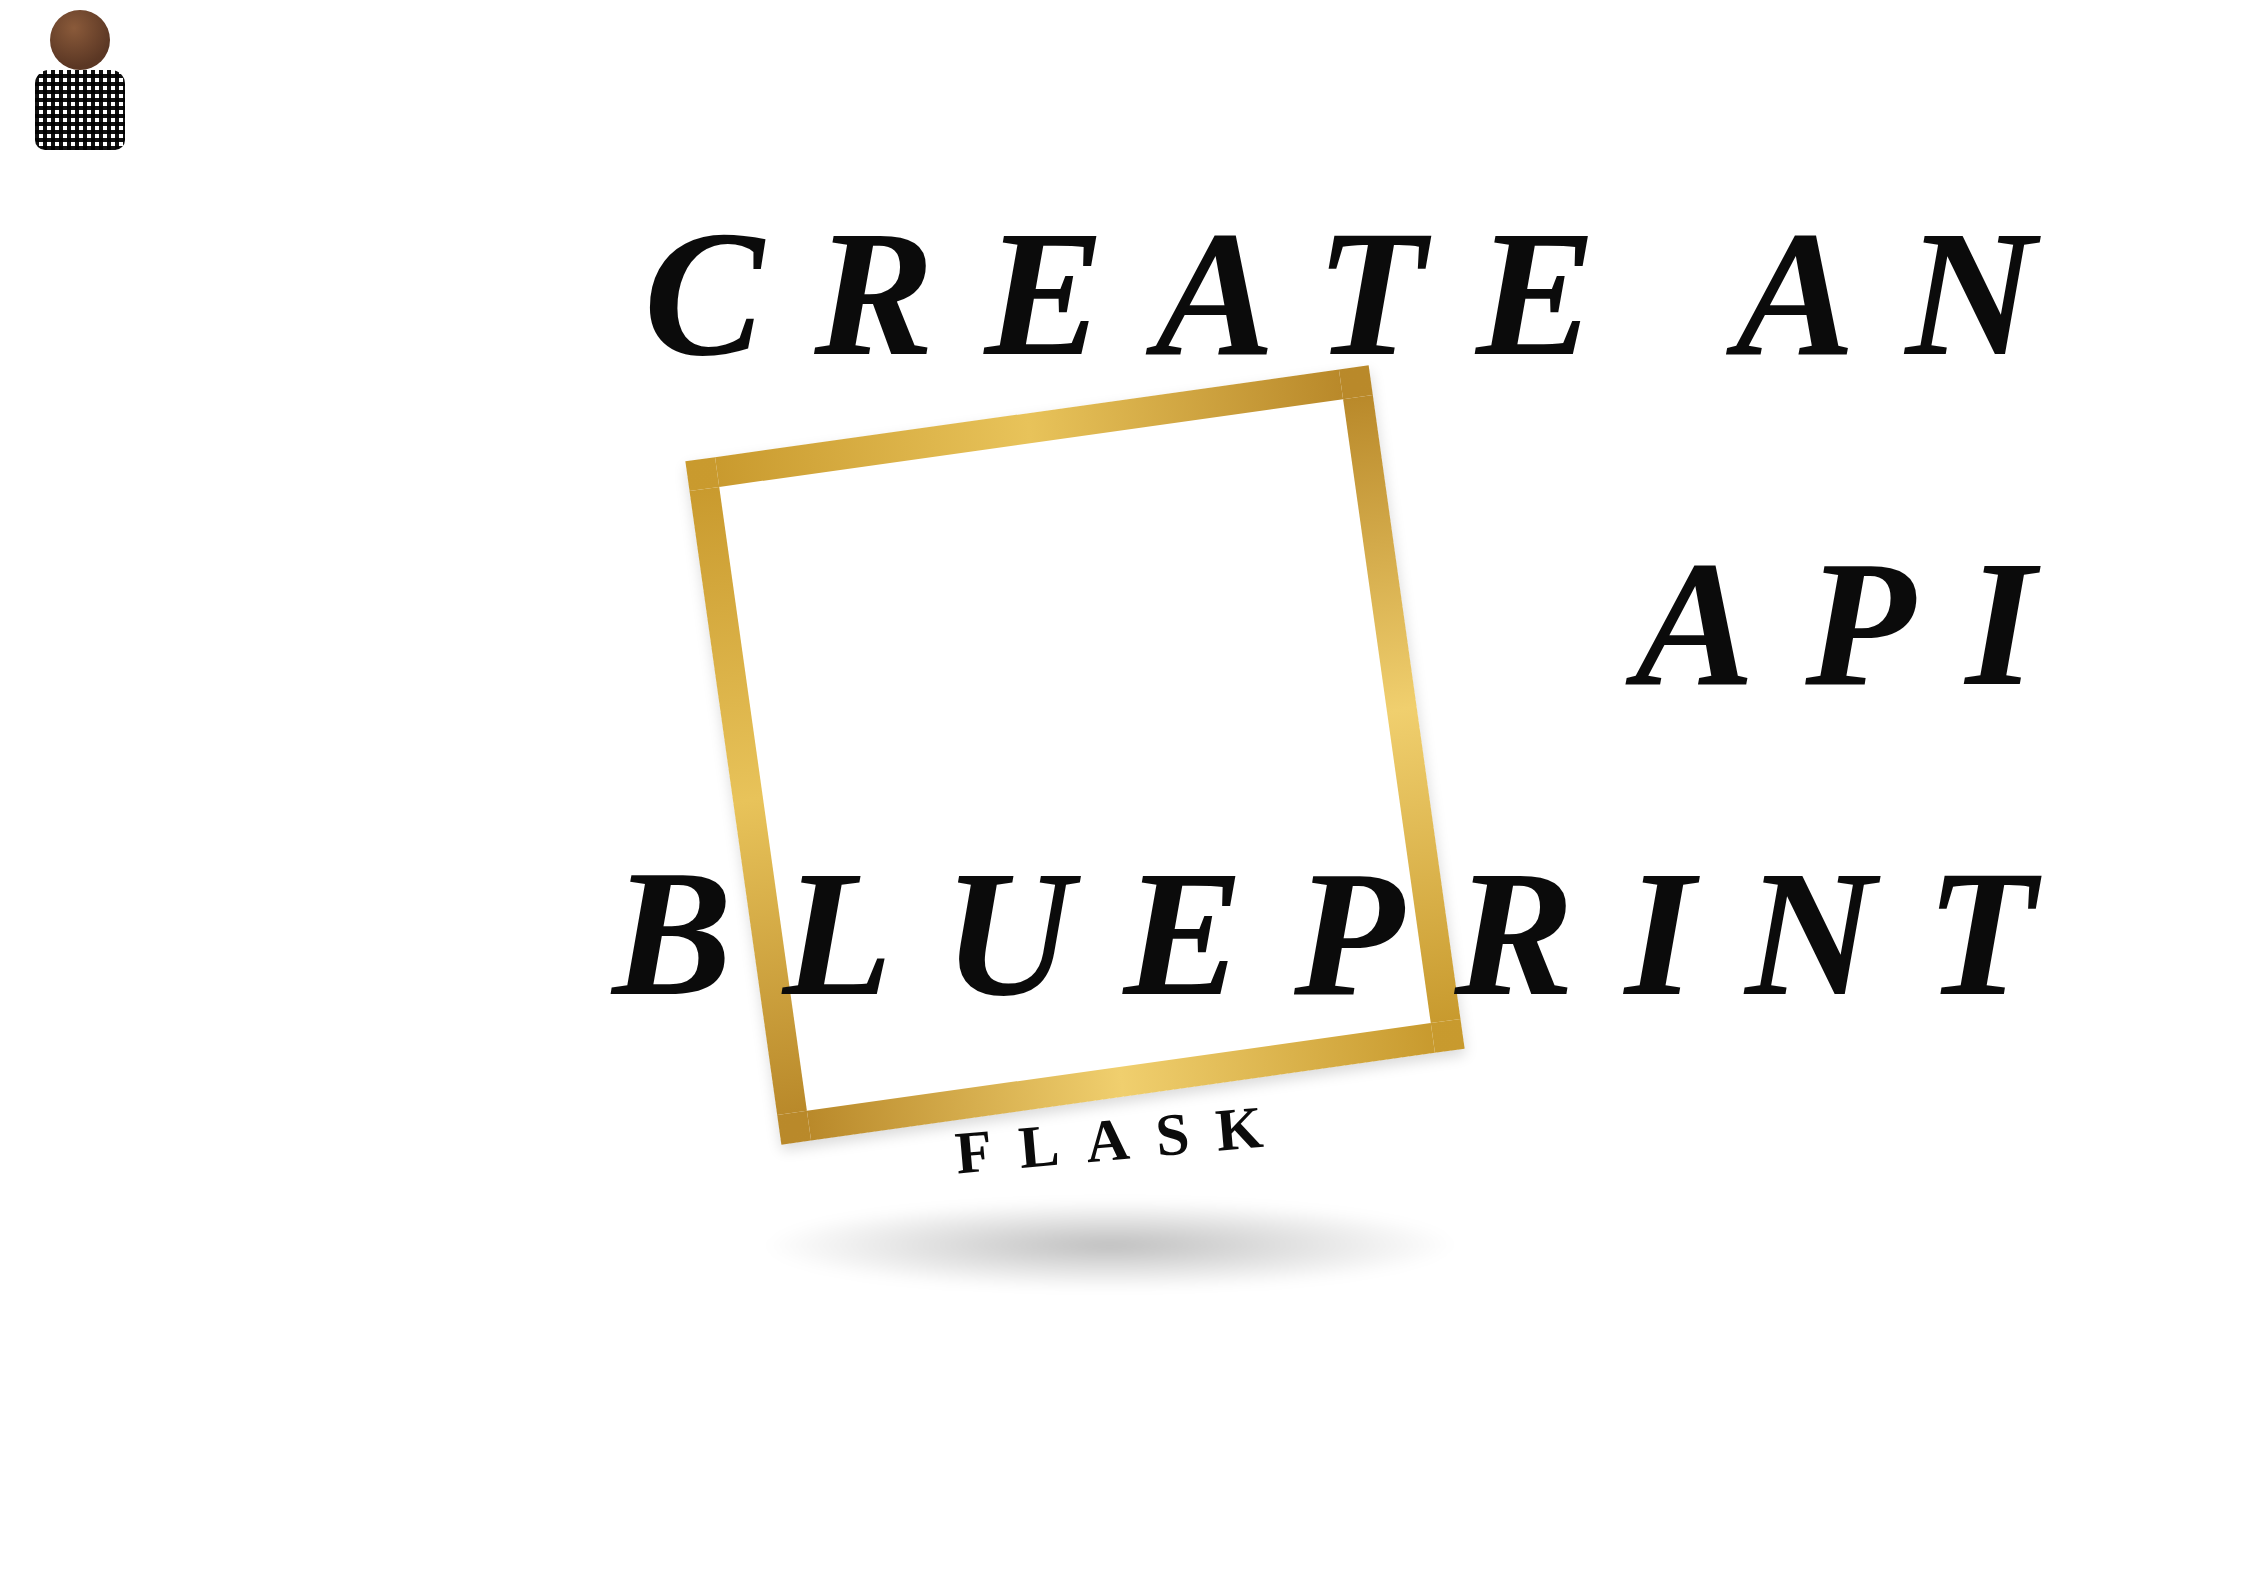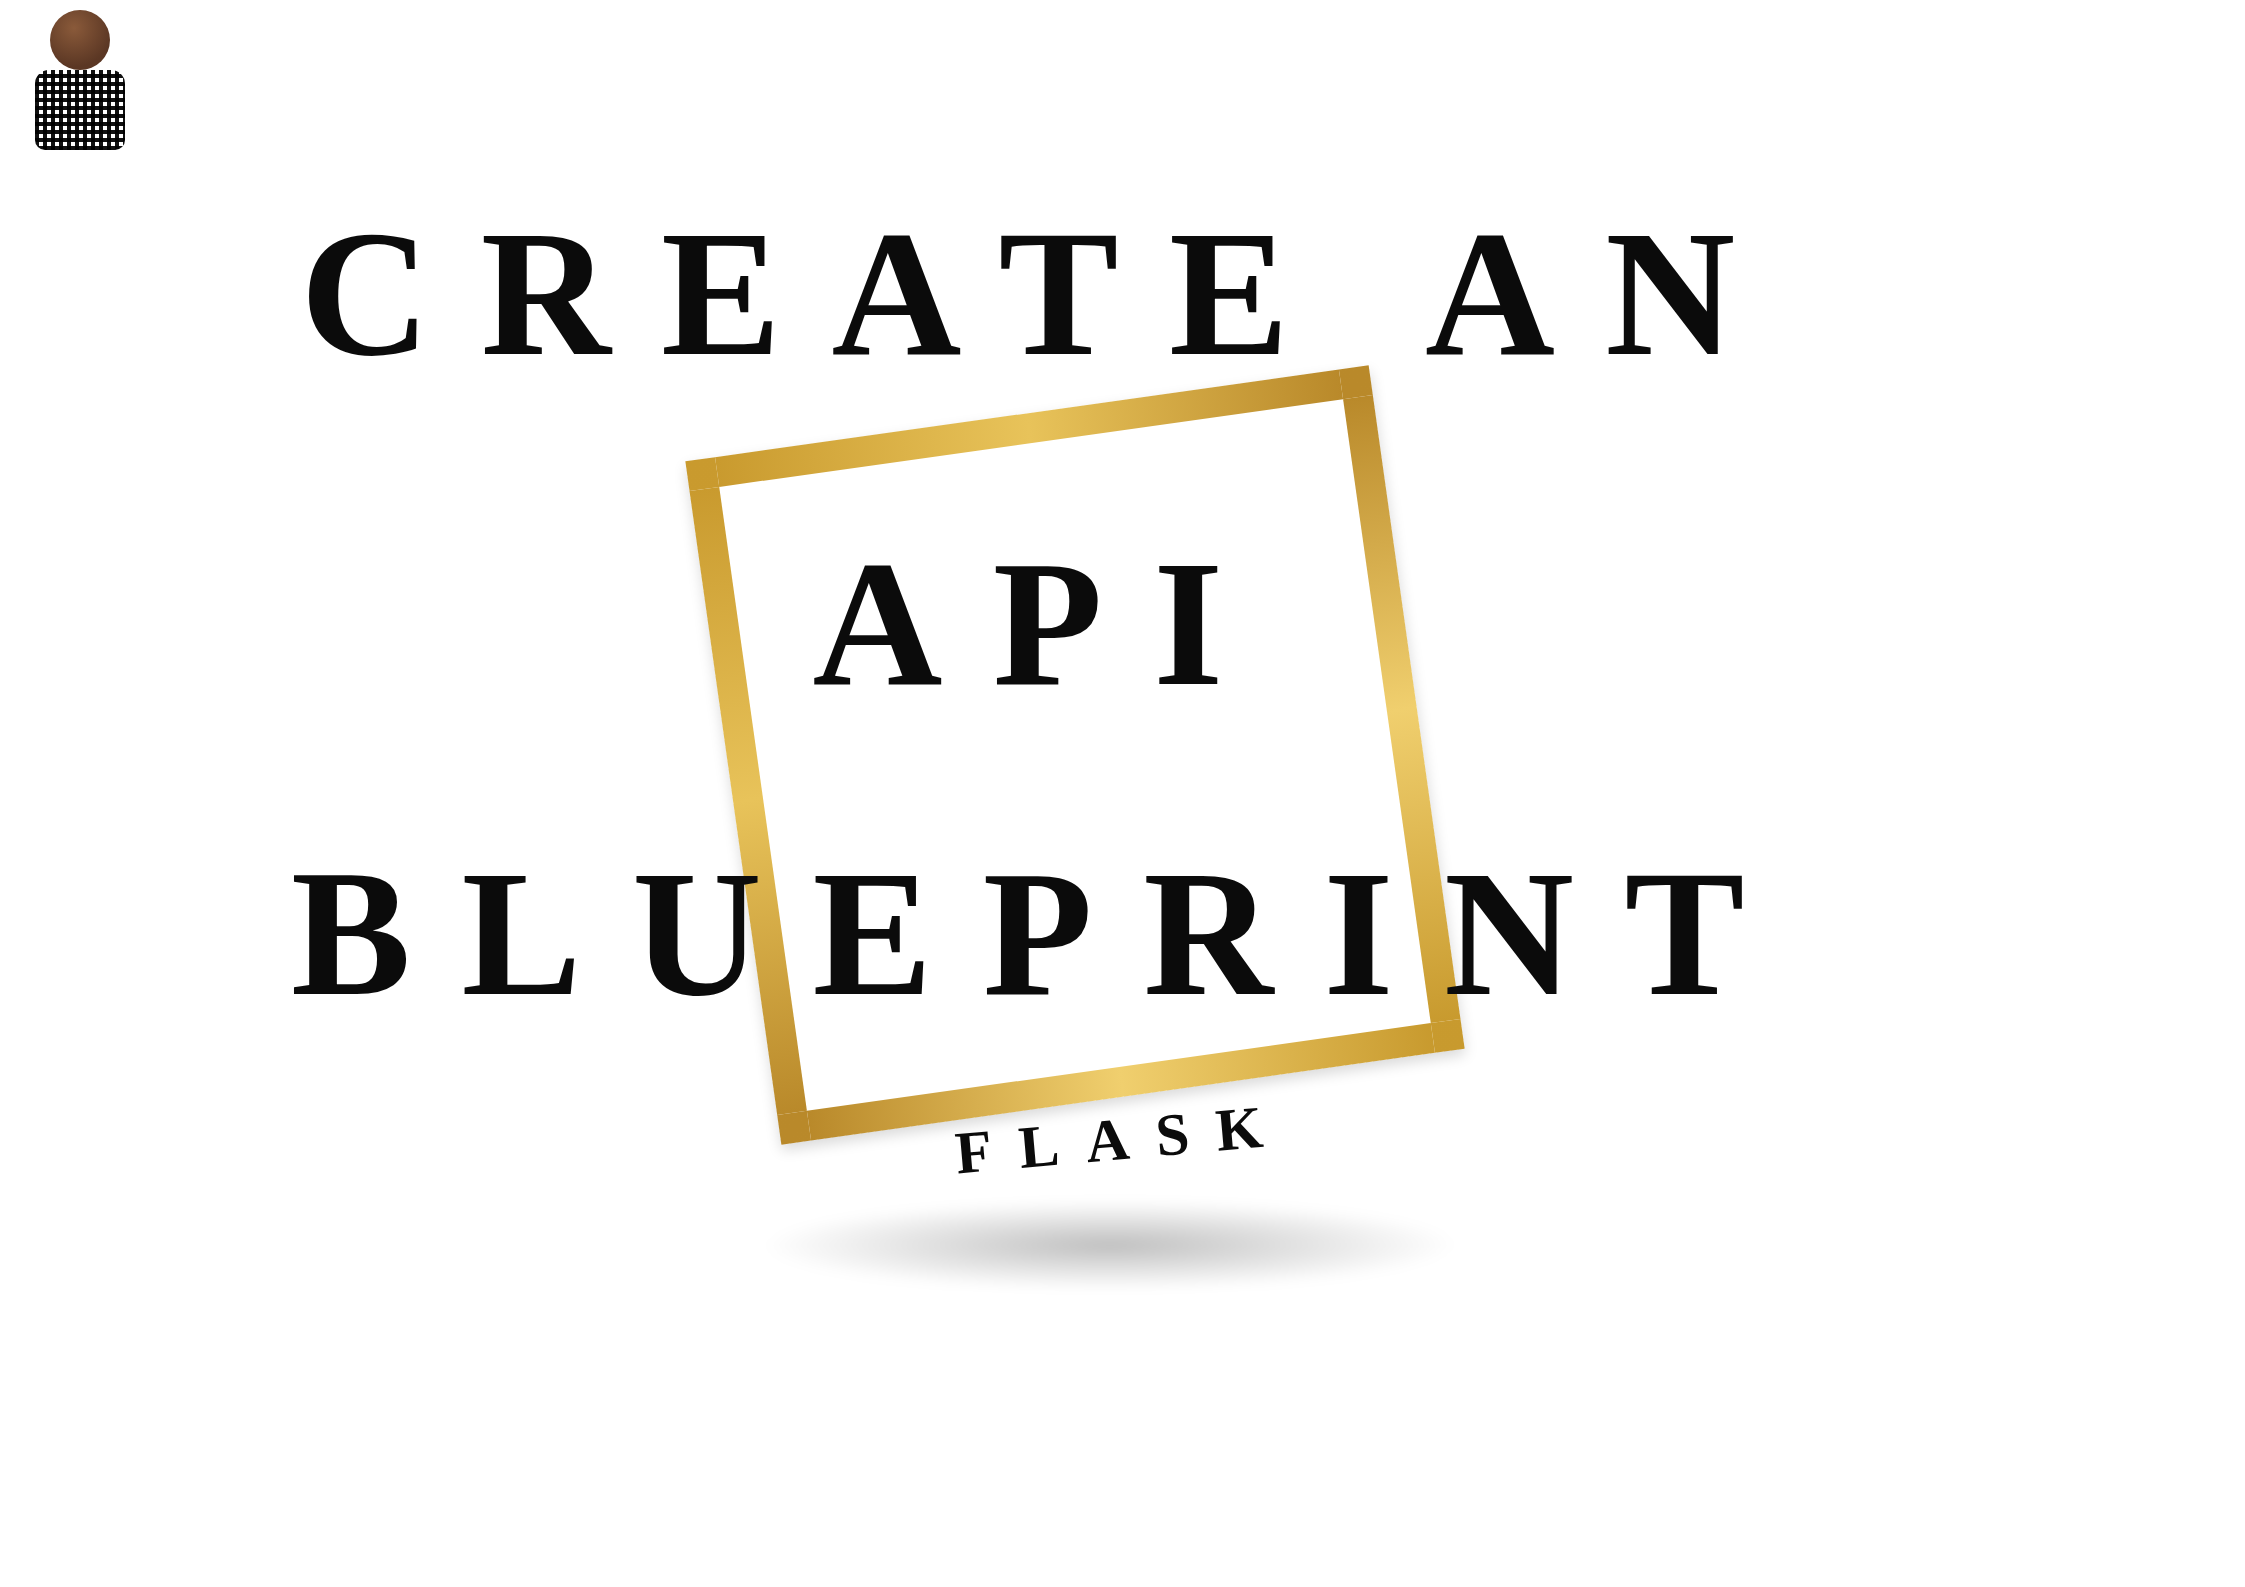--- a/index.html
+++ b/index.html
@@ -68,25 +68,26 @@
     box-shadow: 0 6px 14px rgba(0,0,0,0.15);
     transform: rotate(-8deg);
     box-sizing: border-box;
   }
 
   
   .title-line {
     position: absolute;
     left: 0;
     width: 2086px;
-    text-align: center;
+    text-align: right;
     color: #0b0b0b;
     font-weight: 700;
     letter-spacing: 0.28em;
     white-space: nowrap;
+    font-style: italic;
   }
   .title-line.l1 { top: 190px; font-size: 180px; }
   .title-line.l2 { top: 520px; font-size: 180px; }
   .title-line.l3 { top: 830px; font-size: 180px; }
 
   
   .subtitle {
     position: absolute;
     left: 0;
     width: 2245px;

